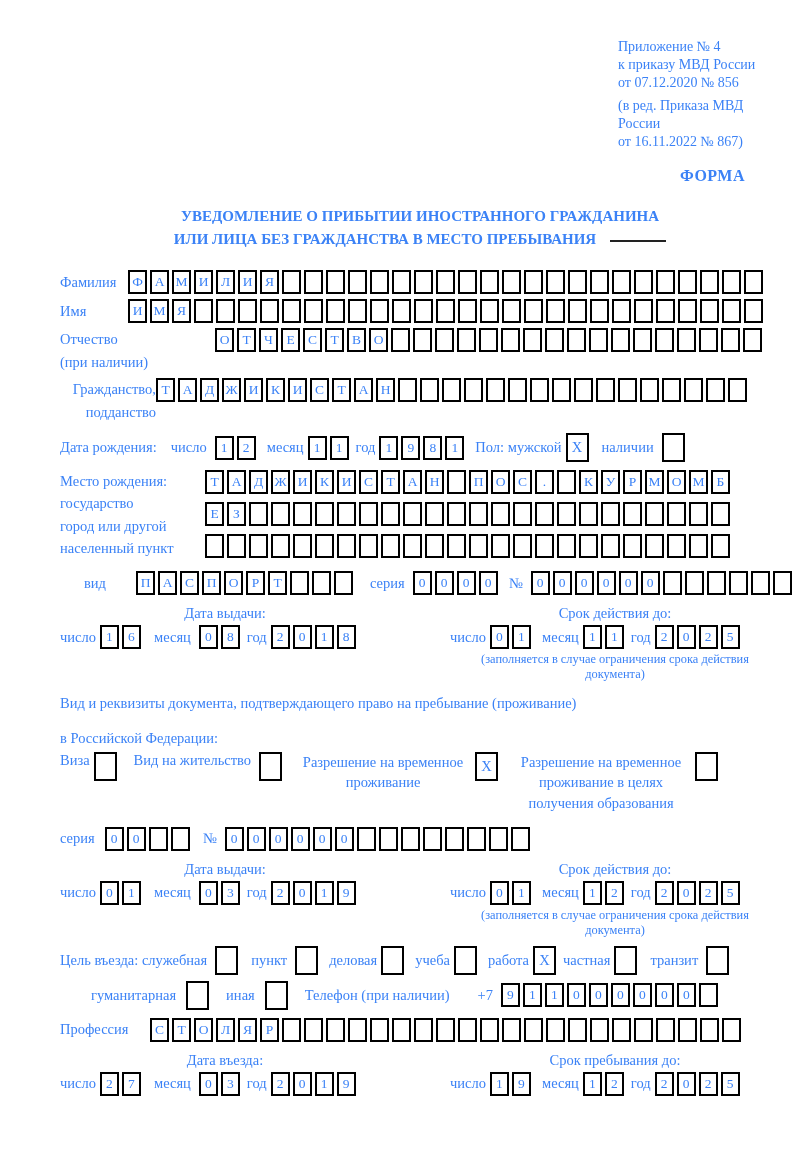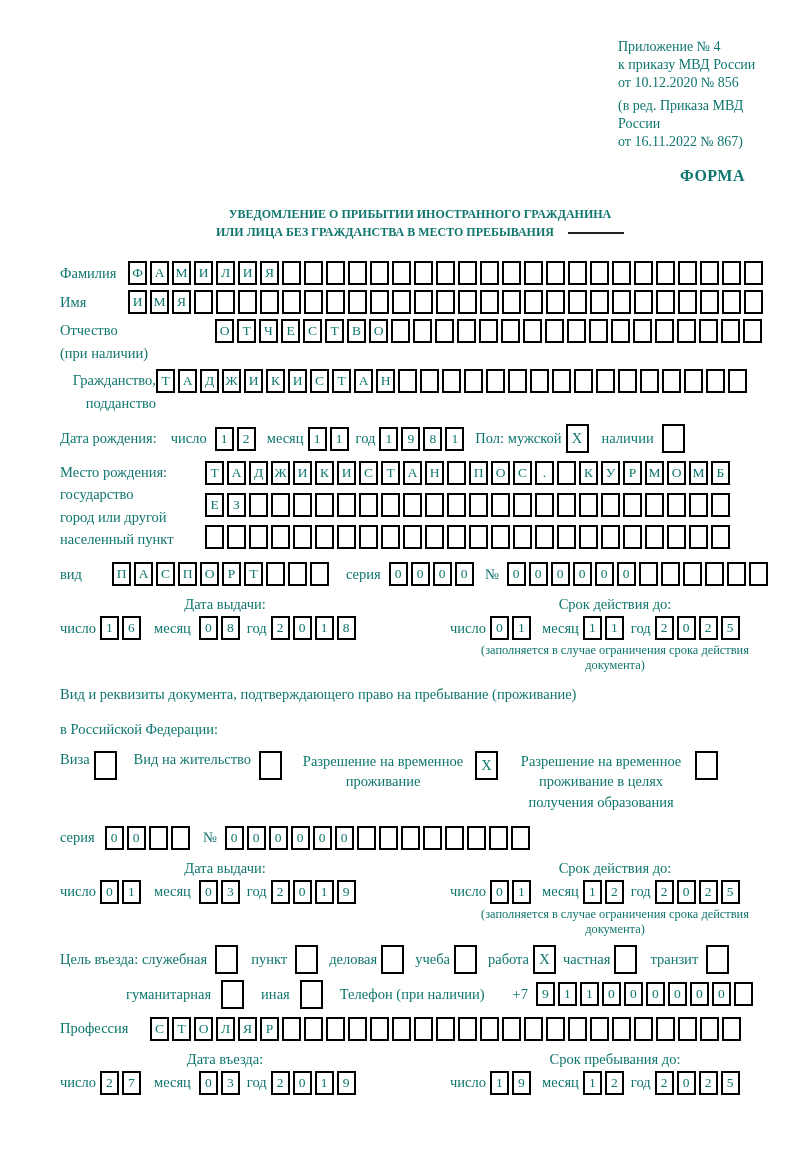--- a/index.html
+++ b/index.html
@@ -1,23 +1,23 @@
 <!DOCTYPE html>
 <html><head>
 <meta charset="utf-8">
 <style>
   html,body{margin:0;padding:0;background:#fff;}
-  .page{width:800px;height:1163px;background:#fff;color:#0f766e;box-sizing:border-box;
+  .page{width:800px;height:1163px;background:#fff;color:#3b82f6;box-sizing:border-box;
         padding:38px 20px 0 60px;font-family:"Liberation Serif",serif;font-size:14.5px;
         overflow:hidden;position:relative;}
   
   .appendix{margin-left:558px;line-height:1.3;font-size:14px;}
   .appendix .l4{margin-top:4px;}
   .forma{font-weight:bold;text-align:right;padding-right:35px;margin-top:16px;font-size:16px;letter-spacing:.5px;}
-  .title{font-weight:bold;text-align:center;font-size:12px;line-height:1.5;margin-top:20px;}
+  .title{font-weight:bold;text-align:center;font-size:15px;line-height:1.5;margin-top:20px;}
   .uline{display:inline-block;width:56px;border-bottom:2.5px solid #222;margin-left:14px;transform:translateY(-2px);}
   .sec-head{font-weight:bold;font-size:15px;margin-top:24px;}
   
   .bxs{display:flex;flex:none;align-items:center;}
   .box{display:inline-flex;flex:none;align-items:center;justify-content:center;
        width:15px;height:20px;border:2px solid #000;margin-right:3px;
        font-size:13.5px;font-family:"Liberation Serif",serif;}
   .box.lg{width:19px;height:25px;font-size:14.5px;}
   
   .row{display:flex;align-items:center;margin-bottom:5px;}
@@ -40,21 +40,21 @@
   .para{line-height:1.9;margin-top:8px;}
 </style>
 </head>
 <body>
 
 <div class="page">
 
   <div class="appendix">
     <div>Приложение № 4</div>
     <div>к приказу МВД России</div>
-    <div>от 10.12.2020 № 856</div>
+    <div>от 07.12.2020 № 856</div>
     <div class="l4">(в ред. Приказа МВД России</div>
     <div>от 16.11.2022 № 867)</div>
   </div>
 
   <div class="forma">ФОРМА</div>
 
   <div class="title">
     <span>УВЕДОМЛЕНИЕ О ПРИБЫТИИ ИНОСТРАННОГО ГРАЖДАНИНА</span><br>
     <span>ИЛИ ЛИЦА БЕЗ ГРАЖДАНСТВА В МЕСТО ПРЕБЫВАНИЯ</span><span class="uline"></span>
   </div>
@@ -313,21 +313,21 @@
           <span class="box"></span>
           <span class="box"></span>
           <span class="box"></span>
           <span class="box"></span>
         </span>
     </span>
   </div>
 
 
   <div class="row">
-    <span class="lbl" style="width:52px;">вид</span>
+    <span class="lbl" style="width:52px;margin-left:24px;">вид</span>
     <span class="bxs gap14">
         <span class="box">П</span>
         <span class="box">А</span>
         <span class="box">С</span>
         <span class="box">П</span>
         <span class="box">О</span>
         <span class="box">Р</span>
         <span class="box">Т</span>
         <span class="box"></span>
         <span class="box"></span>
@@ -403,21 +403,21 @@
       </div>
       <div class="note">(заполняется в случае ограничения срока действия документа)</div>
     </div>
   </div>
 
   <div class="para">
     <span style="display:block;">Вид и реквизиты документа, подтверждающего право на пребывание (проживание)</span>
     <span style="display:block;margin-top:7px;">в Российской Федерации:</span>
   </div>
 
-  <div class="row top" style="margin-top:8px;">
+  <div class="row top" style="margin-top:0;">
     <span class="cbitem gap14">
       <span class="lbl gap4">Виза</span>
       <span class="bxs">
           <span class="box lg"></span>
         </span>
     </span>
     <span class="cbitem gap14">
       <span class="lbl gap8">Вид на жительство</span>
       <span class="bxs">
           <span class="box lg"></span>
@@ -537,21 +537,21 @@
     <span class="bxs gap10">
         <span class="box lg"></span>
       </span>
     <span class="lbl gap8">транзит</span>
     <span class="bxs">
         <span class="box lg"></span>
       </span>
   </div>
 
   <div class="row" style="margin-top:6px;">
-    <span class="lbl gap10" style="margin-left:66px;">гуманитарная</span>
+    <span class="lbl gap10" style="margin-left:31px;">гуманитарная</span>
     <span class="bxs gap14">
         <span class="box lg"></span>
       </span>
     <span class="lbl gap10">иная</span>
     <span class="bxs gap14">
         <span class="box lg"></span>
       </span>
     <span class="lbl" style="margin-right:28px;">Телефон (при наличии)</span>
     <span class="lbl gap8">+7</span>
     <span class="bxs">

